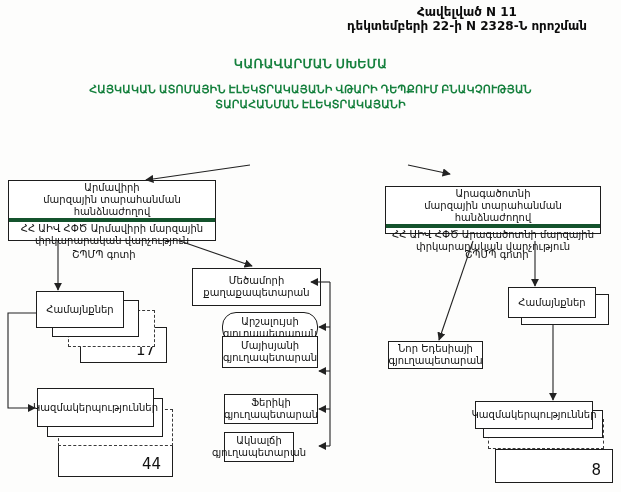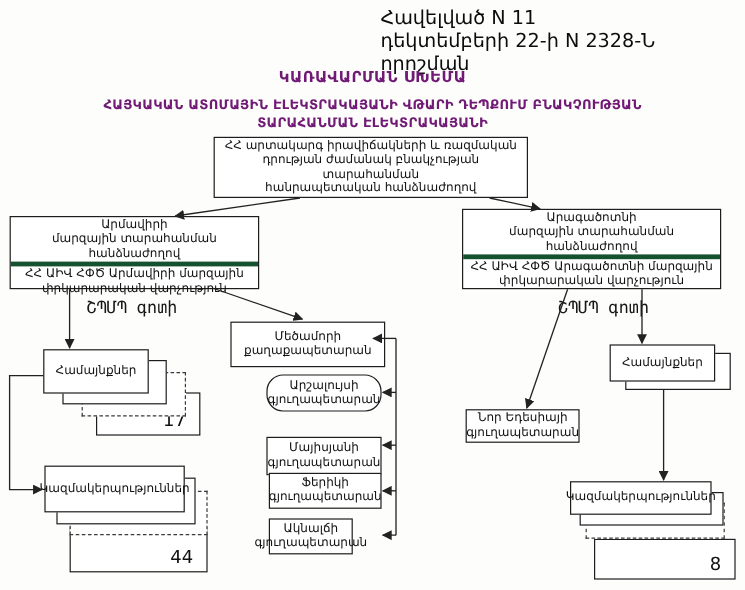--- a/index.html
+++ b/index.html
@@ -10,26 +10,27 @@
   }
   .page{
     position:relative;
     width:621px;
     height:492px;
     background:#fdfdfc;
     overflow:hidden;
   }
   .header-wrap{
     position:absolute; top:5px; right:4px; width:300px;
-    font-weight:normal; font-size:16px; line-height:1.2;
+    text-align:center; font-weight:bold; font-size:12px; line-height:1.2;
     color:#0c0c0c;
   }
   .title-wrap{
     position:absolute; top:56px; left:0; right:0; text-align:center;
-    color:#701a75;
+    color:#15803d;
+    font-family:Liberation Serif, serif;
   }
   .title-main{ font-size:12.5px; font-weight:bold; margin:0 0 10px 0; letter-spacing:.4px;}
   .title-sub{ font-size:11px; font-weight:bold; line-height:1.35; letter-spacing:.2px;}
   .box{
     position:absolute;
     border:1px solid #1d1d1d;
     background:#fff;
     box-sizing:border-box;
   }
   .txt{
@@ -39,21 +40,21 @@
     padding:1px 2px;
   }
   .region{ display:flex; flex-direction:column; padding:0;}
   .region .sec{
     flex:1; display:flex; align-items:center; justify-content:center;
     text-align:center; white-space:pre-line; font-size:10px; line-height:1.18;
     padding:1px 3px;
   }
   .region .sec.lower{ border-top:4px solid #14532d; }
   .zone-label{
-    position:absolute; font-size:14px; color:#161616; white-space:nowrap;font-family:Liberation Mono, monospace;
+    position:absolute; font-size:10px; color:#161616; white-space:nowrap;
   }
   .dashed{ border:1px dashed #3a3a3a; background:#fff; }
   .num{
     position:absolute; right:11px; bottom:3px; font-size:15px; color:#111;
   }
   svg.connectors{ position:absolute; left:0; top:0; pointer-events:none; }
 </style>
 </head>
 <body>
 
@@ -63,46 +64,43 @@
     <div>Հավելված N 11</div>
     <div>դեկտեմբերի 22-ի N 2328-Ն որոշման</div>
   </div>
 
   <div class="title-wrap">
     <div class="title-main">ԿԱՌԱՎԱՐՄԱՆ ՍԽԵՄԱ</div>
     <div class="title-sub">ՀԱՅԿԱԿԱՆ ԱՏՈՄԱՅԻՆ ԷԼԵԿՏՐԱԿԱՅԱՆԻ ՎԹԱՐԻ ԴԵՊՔՈՒՄ ԲՆԱԿՉՈՒԹՅԱՆ</div>
     <div class="title-sub">ՏԱՐԱՀԱՆՄԱՆ ԷԼԵԿՏՐԱԿԱՅԱՆԻ</div>
   </div>
 
-  <div class="box txt" style="left:178px; top:114px; width:262px; height:51px;">ՀՀ արտակարգ իրավիճակների և ռազմական
-դրության ժամանակ բնակչության  տարահանման
-հանրապետական հանձնաժողով</div>
 
   <div class="box region" style="left:8px; top:180px; width:208px; height:61px;">
     <div class="sec" style="flex:0 0 28px;">Արմավիրի
 մարզային տարահանման հանձնաժողով</div>
     <div class="sec lower">ՀՀ ԱԻՎ ՀՓԾ Արմավիրի մարզային
 փրկարարական  վարչություն</div>
   </div>
 
-  <div class="box region" style="left:385px; top:174px; width:216px; height:67px;">
+  <div class="box region" style="left:385px; top:186px; width:216px; height:48px;">
     <div class="sec" style="flex:0 0 30px;">Արագածոտնի
 մարզային տարահանման հանձնաժողով</div>
     <div class="sec lower">ՀՀ ԱԻՎ ՀՓԾ Արագածոտնի մարզային
 փրկարարական վարչություն</div>
   </div>
 
   <div class="zone-label" style="left:72px; top:249px;">ՇՊՄՊ գոտի</div>
   <div class="zone-label" style="left:465px; top:249px;">ՇՊՄՊ գոտի</div>
 
   <div class="box txt" style="left:192px; top:268px; width:129px; height:38px;">Մեծամորի
 քաղաքապետարան</div>
   <div class="box txt" style="left:222px; top:312px; width:96px; height:31px;border-radius:14px;">Արշալույսի
 գյուղապետարան</div>
-  <div class="box txt" style="left:222px; top:364px; width:96px; height:32px;">Մայիսյանի
+  <div class="box txt" style="left:222px; top:336px; width:96px; height:32px;">Մայիսյանի
 գյուղապետարան</div>
   <div class="box txt" style="left:224px; top:394px; width:94px; height:30px;">Ֆերիկի
 գյուղապետարան</div>
   <div class="box txt" style="left:224px; top:432px; width:70px; height:30px;">Ակնալճի
 գյուղապետարան</div>
 
   <div>
     <div class="box" style="left:80px; top:327px; width:87px; height:36px;">
       <span class="num">17</span>
     </div>

